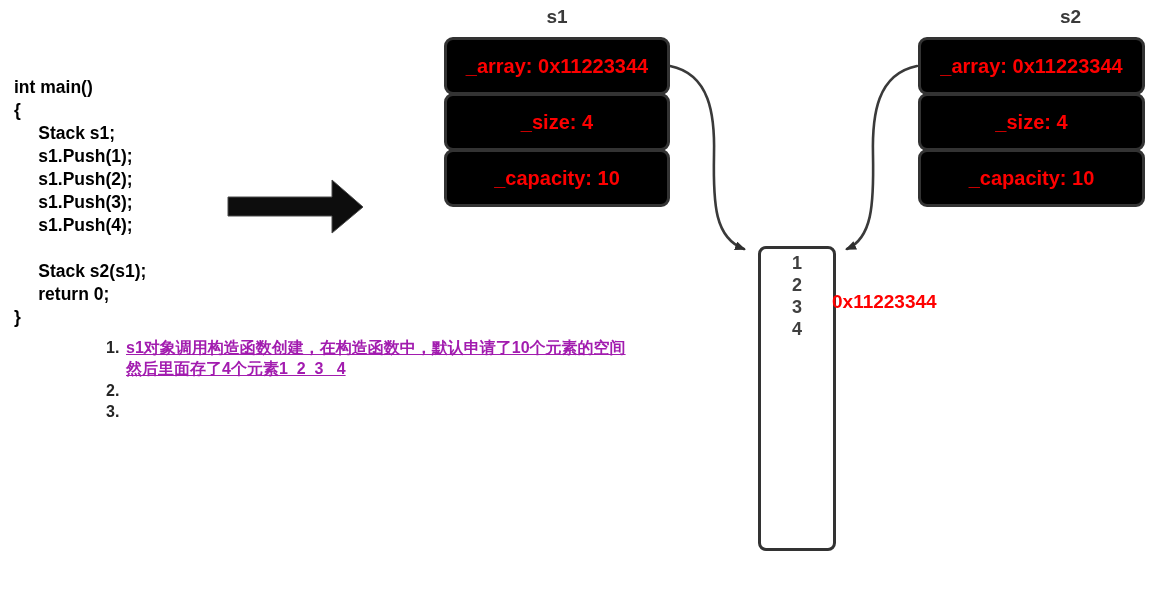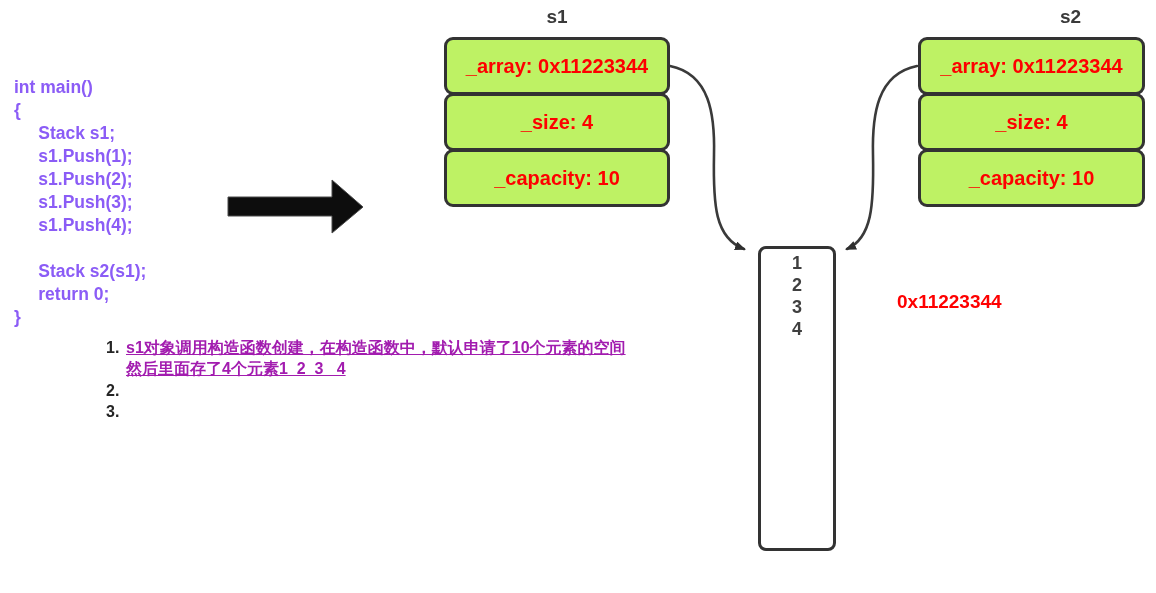--- a/index.html
+++ b/index.html
@@ -16,21 +16,21 @@
 
   
   .code {
     position: absolute;
     left: 14px;
     top: 76px;
     font-family: "Liberation Sans", "DejaVu Sans", sans-serif;
     font-size: 17.5px;
     font-weight: bold;
     line-height: 23px;
-    color: #8b5cf6;
+    color: #000000;
     white-space: pre;
   }
 
   
   .arrows {
     position: absolute;
     left: 0; top: 0;
     width: 1156px; height: 593px;
   }
 
@@ -47,21 +47,21 @@
   .stack-title.t-s2 { left: 957px; width: 227px; }
 
   .stack-box { position: absolute; top: 37px; }
   .stack-box.b-s1 { left: 444px; width: 226px; }
   .stack-box.b-s2 { left: 918px; width: 227px; }
 
   .cell {
     height: 58px;
     border: 3px solid #333333;
     border-radius: 9px;
-    background: #bef264;
+    background: #000000;
     display: flex;
     align-items: center;
     justify-content: center;
   }
   .cell + .cell { margin-top: -2px; }
   .cell span {
     font-size: 20px;
     font-weight: bold;
     color: #fe0000;
     white-space: nowrap;
@@ -82,21 +82,21 @@
   }
   .mem-box .mem-val {
     font-size: 18px;
     font-weight: bold;
     color: #3f3f3f;
     line-height: 22px;
   }
 
   .addr-label {
     position: absolute;
-    left: 897px;
+    left: 832px;
     top: 291px;
     font-size: 19px;
     font-weight: bold;
     color: #fe0000;
     white-space: nowrap;
   }
 
   
   .notes {
     position: absolute;

